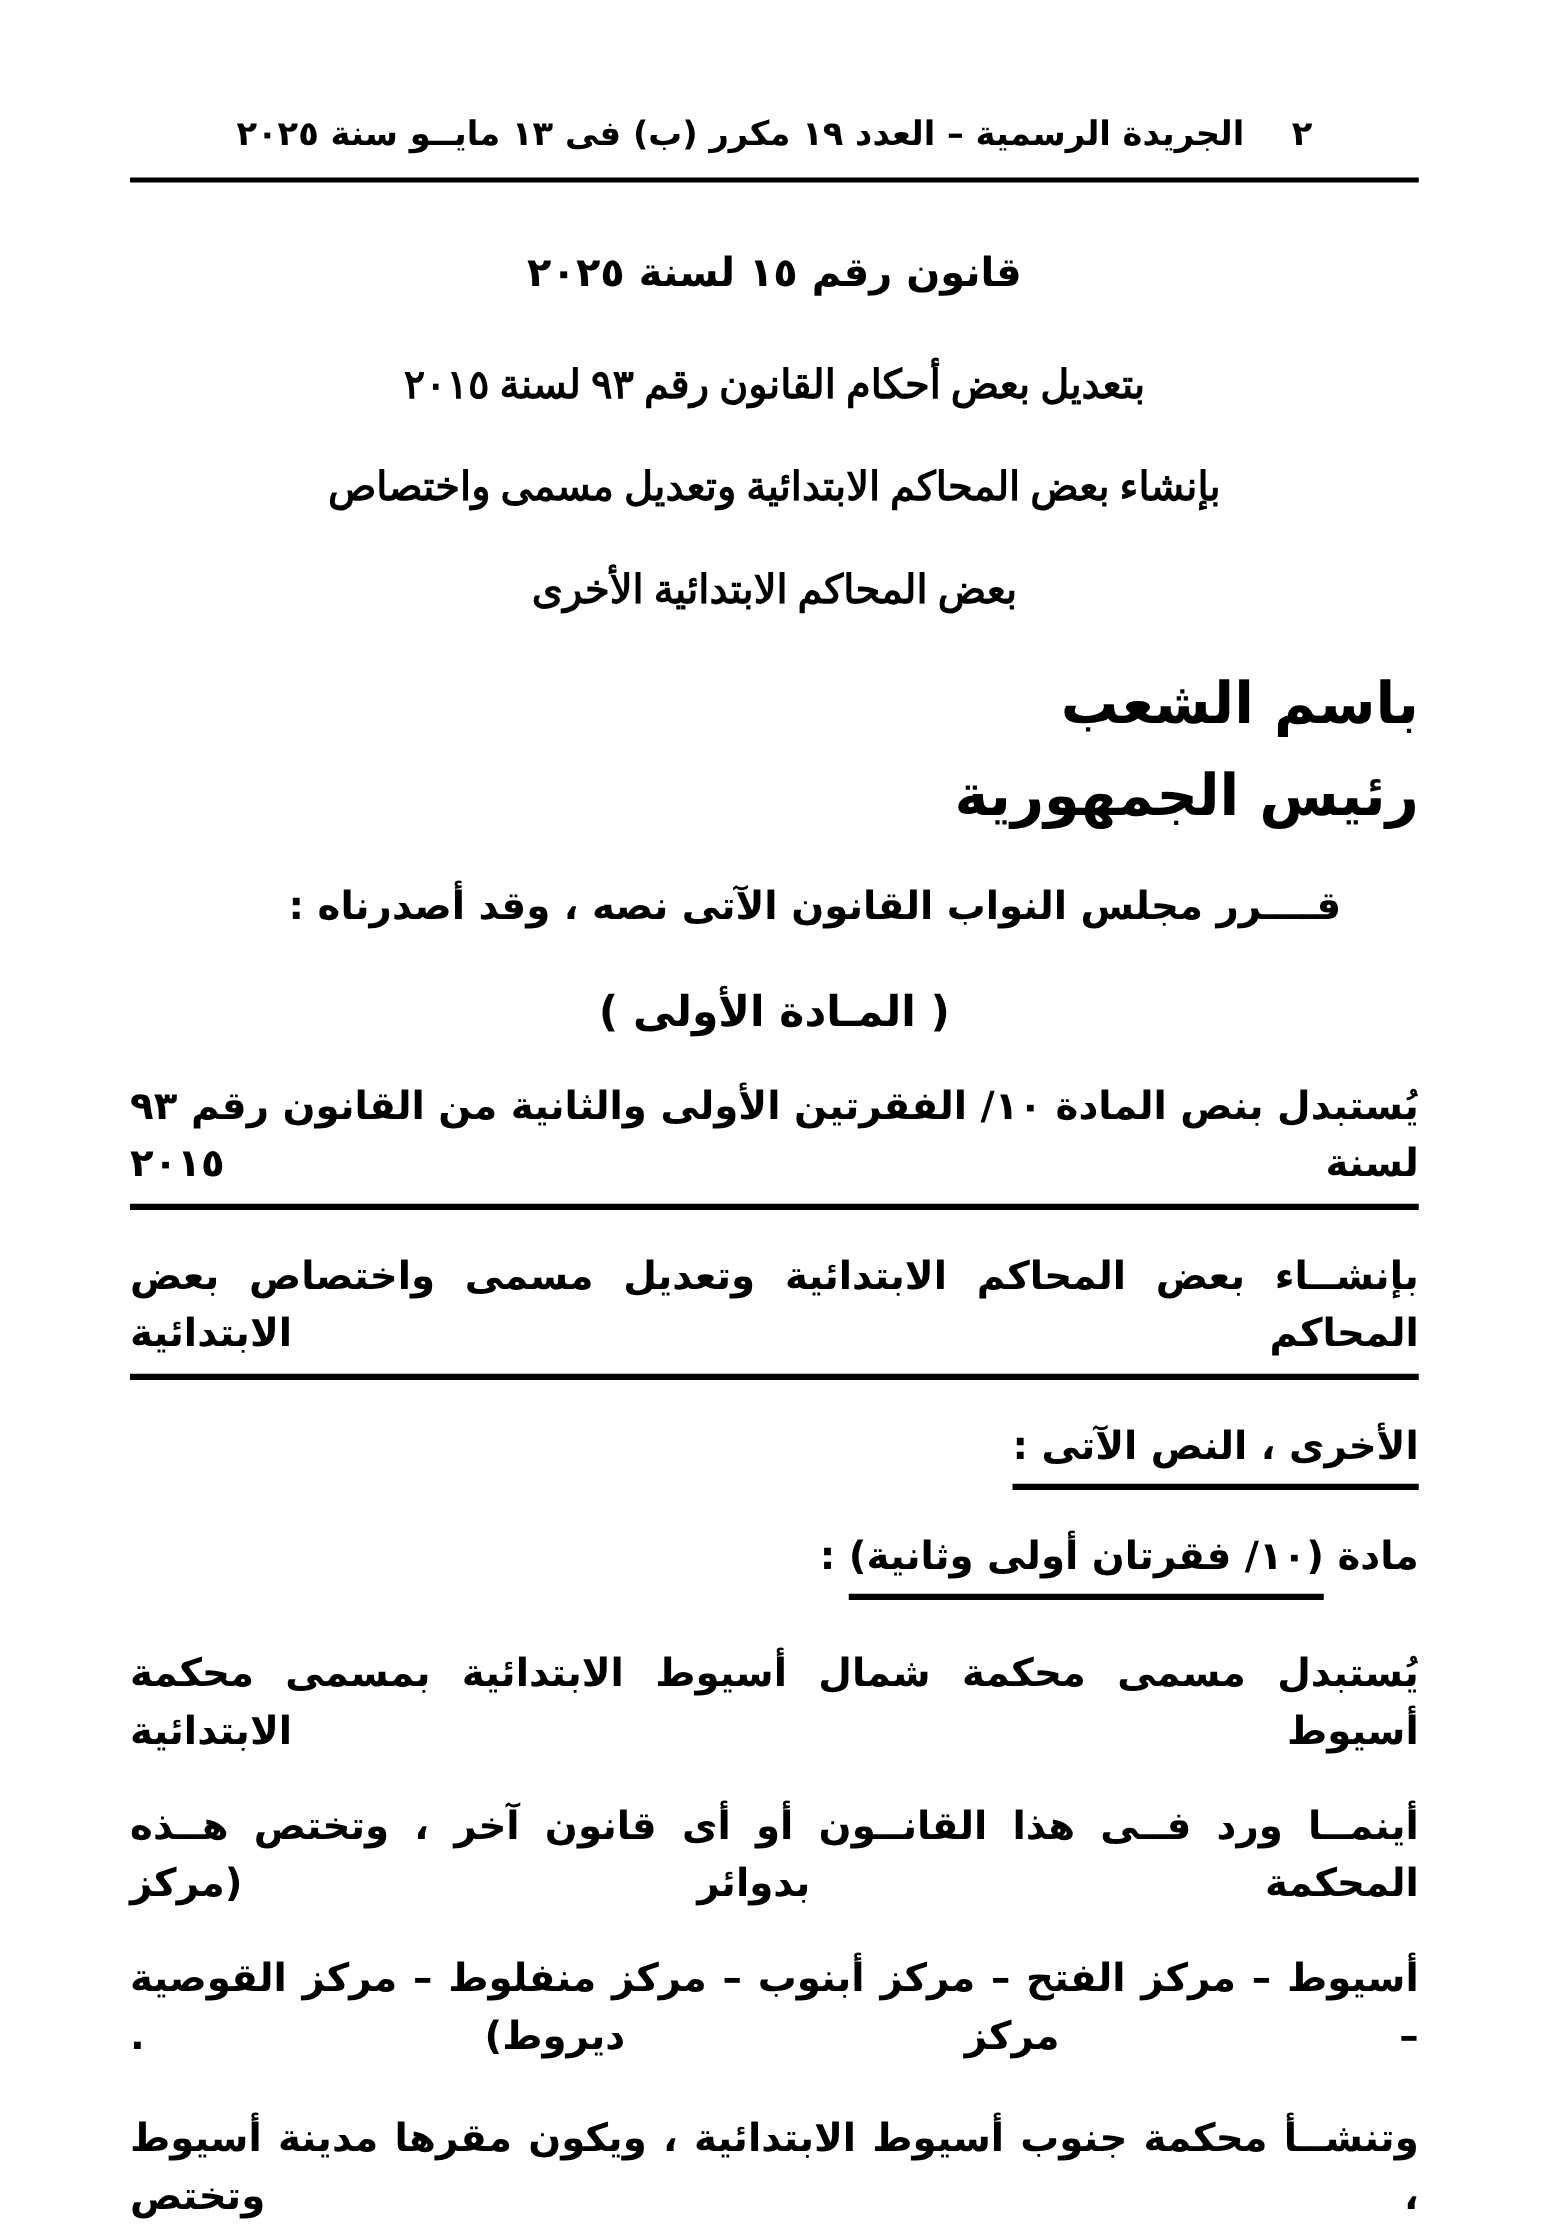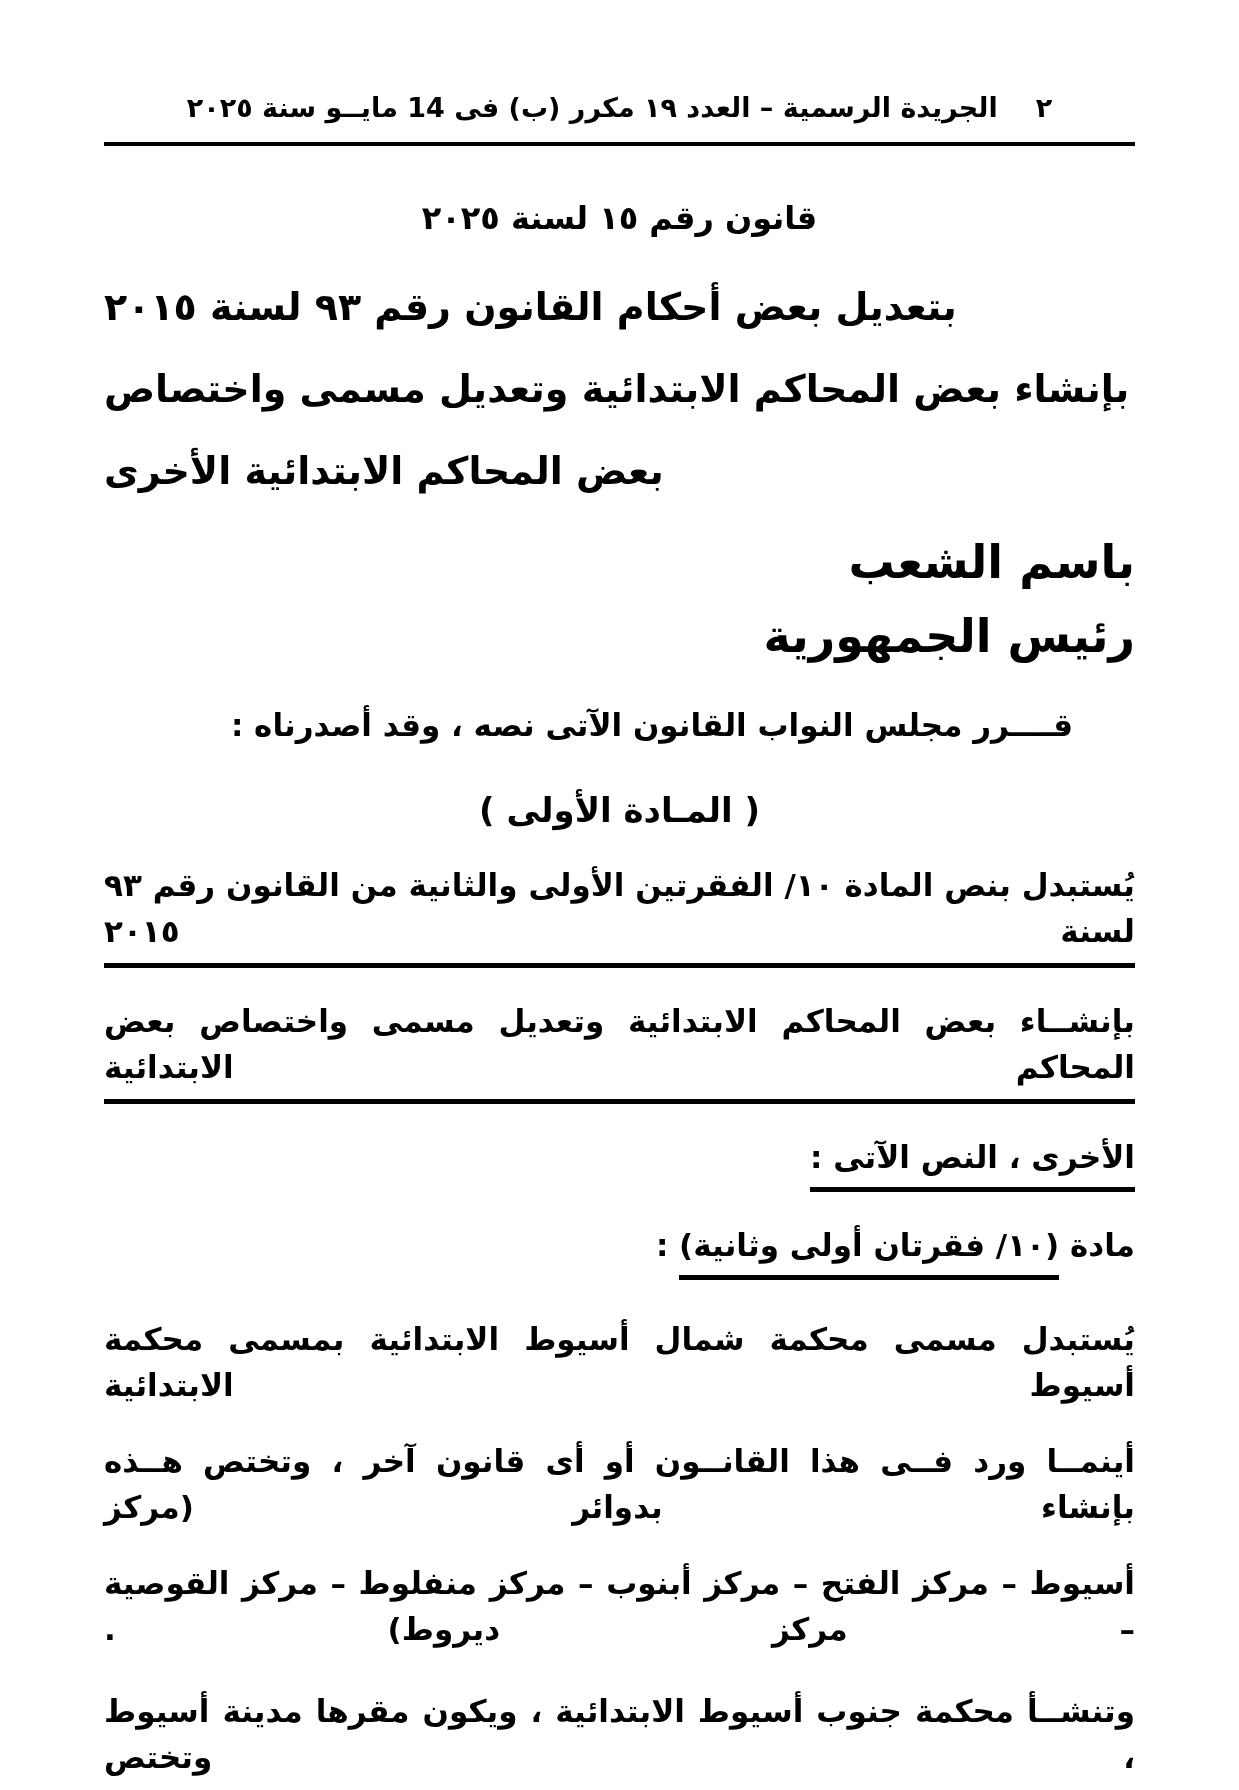--- a/index.html
+++ b/index.html
@@ -41,23 +41,24 @@
 
   
   .law-title {
     margin: 42px 0 0;
     font-size: 32px;
     line-height: 60px;
     text-align: center;
   }
   .law-subtitle {
     margin: 36px 0 0;
-    font-size: 38px;
+    font-size: 32px;
     line-height: 46px;
-    text-align: left;
+    text-align: center;
+    font-family: Liberation Serif, serif;
   }
 
   
   .authority-line {
     margin-top: 46px;
     font-size: 46px;
     line-height: 44px;
     text-align: right;
   }
   .authority-line.second { margin-top: 30px; }
@@ -97,21 +98,21 @@
     padding-bottom: 7px;
   }
 </style>
 </head>
 <body>
 
 <div class="page">
 
   <header class="gazette-header">
     <span>٢</span>
-    <span>الجريدة الرسمية – العدد ١٩ مكرر (ب) فى 14 مايــو سنة ٢٠٢٥</span>
+    <span>الجريدة الرسمية – العدد ١٩ مكرر (ب) فى ١٣ مايــو سنة ٢٠٢٥</span>
   </header>
 
   <div class="header-rule"></div>
 
   <h1 class="law-title">قانون رقم ١٥ لسنة ٢٠٢٥</h1>
 
   <h2 class="law-subtitle">بتعديل بعض أحكام القانون رقم ٩٣ لسنة ٢٠١٥</h2>
   <h2 class="law-subtitle">بإنشاء بعض المحاكم الابتدائية وتعديل مسمى واختصاص</h2>
   <h2 class="law-subtitle">بعض المحاكم الابتدائية الأخرى</h2>
 
@@ -122,18 +123,18 @@
 
   <h3 class="article-heading">( المـادة الأولى )</h3>
 
   <div class="law-line justify underline-full">يُستبدل بنص المادة ١٠/ الفقرتين الأولى والثانية من القانون رقم ٩٣ لسنة ٢٠١٥</div>
   <div class="law-line justify underline-full">بإنشــاء بعض المحاكم الابتدائية وتعديل مسمى واختصاص بعض المحاكم الابتدائية</div>
   <div class="law-line right"><span class="inline-underline">الأخرى ، النص الآتى :</span></div>
 
   <div class="law-line right"><span>مادة </span><span class="inline-underline">(١٠/ فقرتان أولى وثانية)</span><span> :</span></div>
 
   <div class="law-line justify para-gap">يُستبدل مسمى محكمة شمال أسيوط الابتدائية بمسمى محكمة أسيوط الابتدائية</div>
-  <div class="law-line justify">أينمــا ورد فــى هذا القانــون أو أى قانون آخر ، وتختص هــذه بإنشاء بدوائر (مركز</div>
+  <div class="law-line justify">أينمــا ورد فــى هذا القانــون أو أى قانون آخر ، وتختص هــذه المحكمة بدوائر (مركز</div>
   <div class="law-line justify">أسيوط – مركز الفتح – مركز أبنوب – مركز منفلوط – مركز القوصية – مركز ديروط) .</div>
 
   <div class="law-line justify para-gap">وتنشــأ محكمة جنوب أسيوط الابتدائية ، ويكون مقرها مدينة أسيوط ، وتختص</div>
 
 </div>
 
 </body></html>

